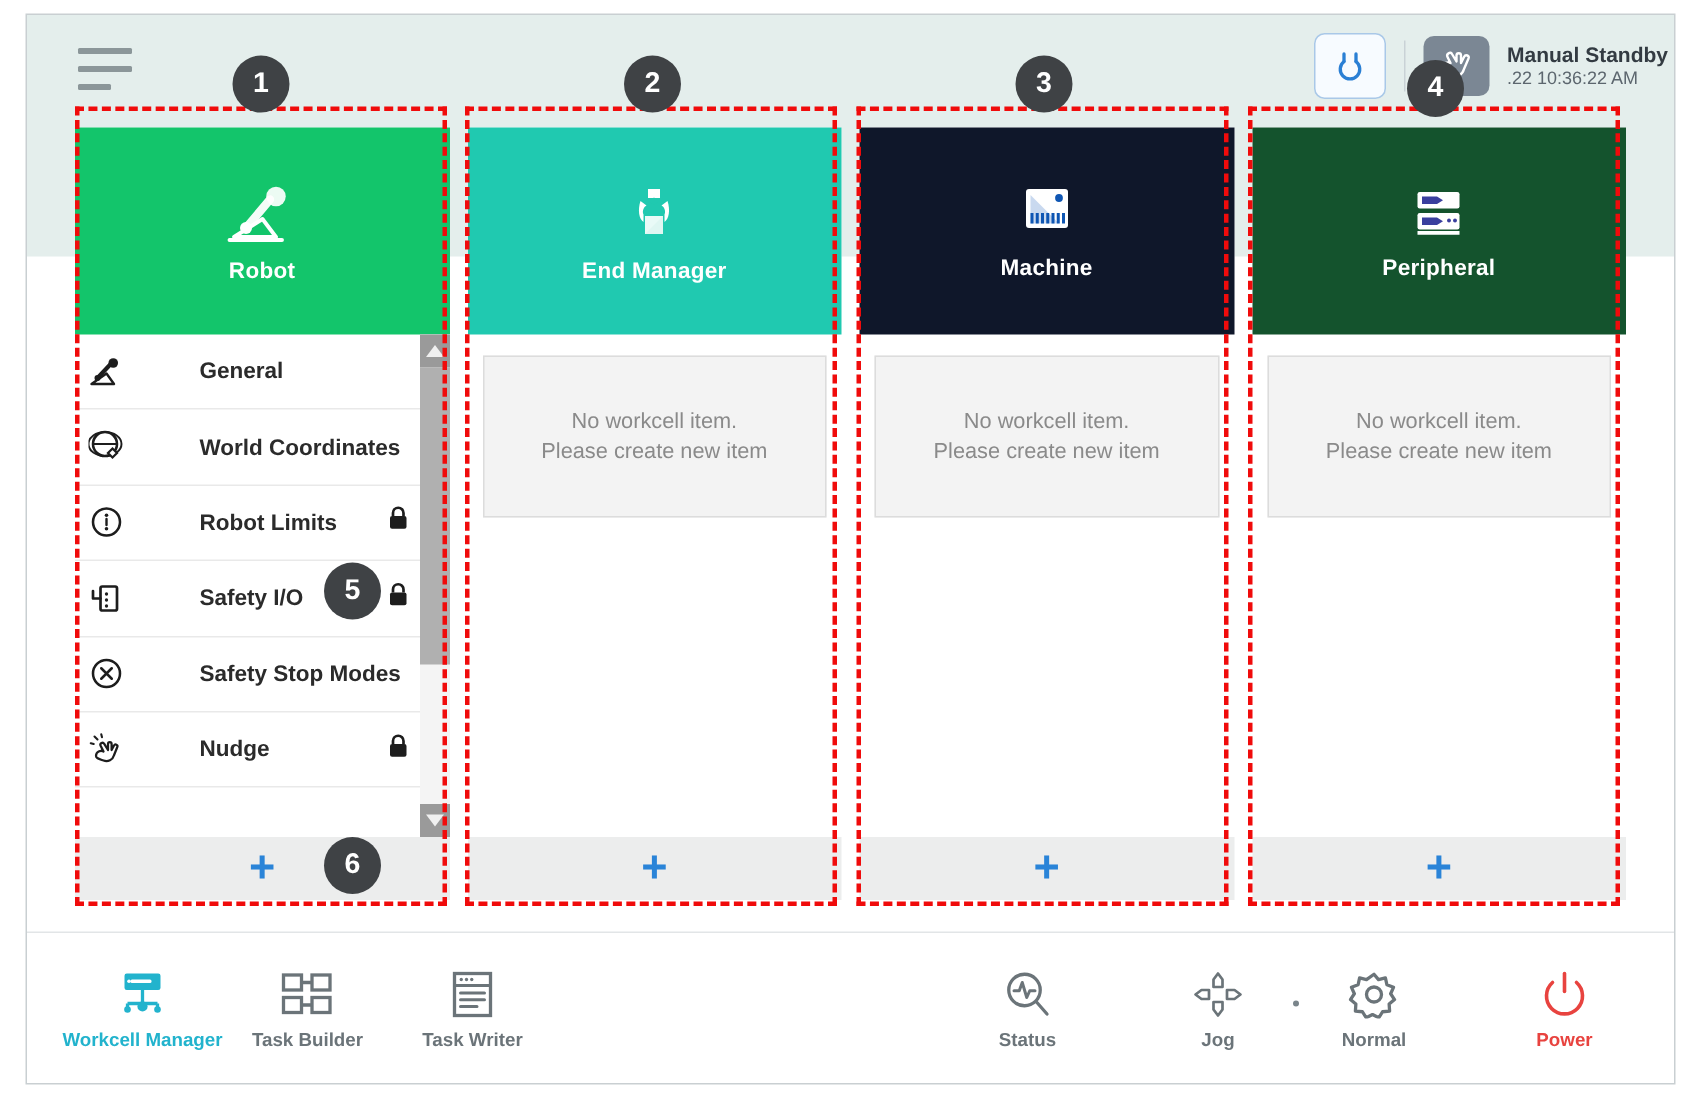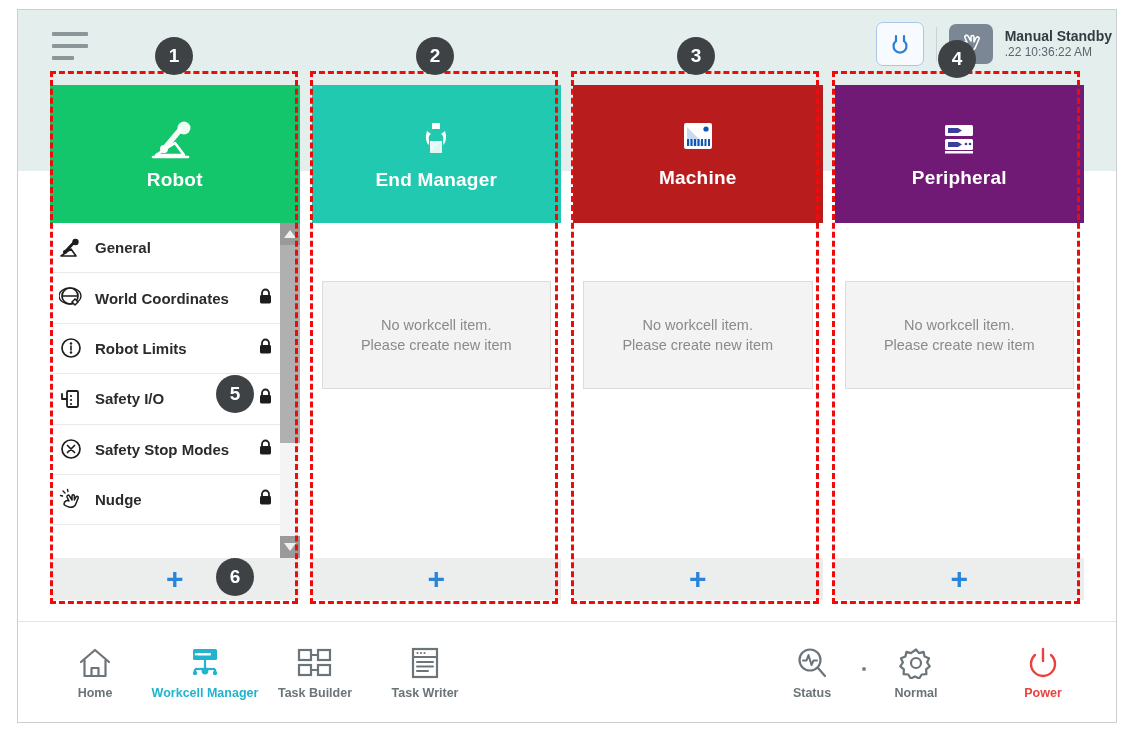--- a/index.html
+++ b/index.html
@@ -87,28 +87,27 @@
   }
   .card-head {
     height: 138px;
     display: flex; flex-direction: column;
     align-items: center; justify-content: center;
     gap: 8px;
     color: #ffffff;
     cursor: pointer;
   }
   .card-head .title {
-    font-size: 19px; font-weight: bold; letter-spacing: .2px;
+    font-size: 15px; font-weight: bold; letter-spacing: .2px;
   }
   .card-body {
     flex: 1 1 auto;
     padding: 14px 10px 0 10px;
     overflow: hidden;
     position: relative;
-    margin-top: 44px;
   }
   .empty-box {
     border: 1px solid #dcdcdc;
     background: #f3f3f3;
     height: 108px;
     display: flex; flex-direction: column;
     align-items: center; justify-content: center;
     gap: 4px;
     color: #8a8a8a;
     font-size: 14.5px;
@@ -137,21 +136,21 @@
   .list-item {
     height: 50.4px;
     display: flex; align-items: center;
     gap: 11px;
     padding: 0 6px 0 8px;
     border-bottom: 1px solid #e9e9e9;
     cursor: pointer;
   }
   .list-item .label {
     font-size: 15px; font-weight: bold; color: #2b2b2b;
-    white-space: nowrap; flex: 1 1 auto;
+    white-space: nowrap; flex: 1 1 auto; margin-left: 38px;
   }
   .li-icon { width: 26px; height: 26px; flex: 0 0 26px; display:flex; align-items:center; justify-content:center;}
   .lock { width: 16px; flex: 0 0 16px; }
 
   
   .scrollbar {
     width: 20px; flex: 0 0 20px;
     background: #f4f4f4;
     display: flex; flex-direction: column;
     position: relative;
@@ -398,21 +397,21 @@
           <div>No workcell item.</div>
           <div>Please create new item</div>
         </div>
       </div>
       <div class="card-foot">
         <span class="plus">+</span>
       </div>
     </div>
 
     <div class="column">
-      <div class="card-head" style="background:#b91c1c">
+      <div class="card-head" style="background:#0f172a">
         <svg width="44" height="40" viewBox="0 0 44 40">
           <rect x="8" y="4" width="28" height="26" rx="2" fill="#ffffff"></rect>
           <path d="M11 27 L11 8 L30 27 Z" fill="#c9d9ef"></path>
           <circle cx="30" cy="10" r="2.6" fill="#0f56b3"></circle>
           <g fill="#0f56b3">
             <rect x="11" y="20" width="2" height="7"></rect>
             <rect x="14.5" y="20" width="2" height="7"></rect>
             <rect x="18" y="20" width="2" height="7"></rect>
             <rect x="21.5" y="20" width="2" height="7"></rect>
             <rect x="25" y="20" width="2" height="7"></rect>
@@ -427,21 +426,21 @@
           <div>No workcell item.</div>
           <div>Please create new item</div>
         </div>
       </div>
       <div class="card-foot">
         <span class="plus">+</span>
       </div>
     </div>
 
     <div class="column">
-      <div class="card-head" style="background:#701a75">
+      <div class="card-head" style="background:#14532d">
         <svg width="46" height="40" viewBox="0 0 46 40">
           <rect x="9" y="6" width="28" height="11" rx="1.5" fill="#ffffff"></rect>
           <rect x="9" y="20" width="28" height="11" rx="1.5" fill="#ffffff"></rect>
           <path d="M12 9 h10 l4 2.5 l-4 2.5 h-10 Z" fill="#3a3f9e"></path>
           <path d="M12 23 h10 l4 2.5 l-4 2.5 h-10 Z" fill="#3a3f9e"></path>
           <circle cx="30" cy="25" r="1.3" fill="#3a3f9e"></circle>
           <circle cx="34" cy="25" r="1.3" fill="#3a3f9e"></circle>
           <rect x="9" y="32" width="28" height="2.5" fill="#ffffff"></rect>
         </svg>
         <div class="title">Peripheral</div>
@@ -456,30 +455,20 @@
         <span class="plus">+</span>
       </div>
     </div>
 
   </div>
 
   <div class="navsep"></div>
   <div class="bottomnav">
     <div class="nav-left">
 
-      <div class="nav-item">
-        <span class="nav-ico">
-          <svg width="34" height="32" viewBox="0 0 34 32">
-            <path d="M3 15 L17 3 L31 15" fill="none" stroke="#6b7479" stroke-width="2.2" stroke-linecap="round" stroke-linejoin="round"></path>
-            <path d="M6.5 13 V29 H27.5 V13" fill="none" stroke="#6b7479" stroke-width="2.2" stroke-linejoin="round"></path>
-            <path d="M13.5 29 V21 H20.5 V29" fill="none" stroke="#6b7479" stroke-width="2.2" stroke-linejoin="round"></path>
-          </svg>
-        </span>
-        <span class="nav-label">Home</span>
-      </div>
 
       <div class="nav-item active">
         <span class="nav-ico">
           <svg width="38" height="32" viewBox="0 0 38 32">
             <rect x="7" y="2" width="24" height="11" rx="1.5" fill="#22b3cd"></rect>
             <rect x="11" y="6" width="14" height="2.4" rx="1" fill="#ffffff"></rect>
             <circle cx="10" cy="7.2" r="1.2" fill="#ffffff"></circle>
             <path d="M19 13 V22" stroke="#22b3cd" stroke-width="2.2"></path>
             <path d="M9 22 H29" stroke="#22b3cd" stroke-width="2.2"></path>
             <path d="M9 22 V26 M29 22 V26" stroke="#22b3cd" stroke-width="2.2"></path>
@@ -526,20 +515,31 @@
         <span class="nav-ico">
           <svg width="34" height="32" viewBox="0 0 34 32">
             <circle cx="15" cy="13" r="10.5" fill="none" stroke="#6b7479" stroke-width="2.2"></circle>
             <path d="M23 21 L30 29" stroke="#6b7479" stroke-width="2.2" stroke-linecap="round"></path>
             <path d="M8 13.5 L11.5 13.5 L13.5 8 L16.5 18 L18.5 13.5 L22 13.5" fill="none" stroke="#6b7479" stroke-width="2" stroke-linejoin="round" stroke-linecap="round"></path>
           </svg>
         </span>
         <span class="nav-label">Status</span>
       </div>
 
+      <div class="nav-item">
+        <span class="nav-ico">
+          <svg width="34" height="32" viewBox="0 0 34 32">
+            <path d="M17 2 L20 6 V11 H14 V6 Z" fill="none" stroke="#6b7479" stroke-width="1.8" stroke-linejoin="round"></path>
+            <path d="M17 30 L20 26 V21 H14 V26 Z" fill="none" stroke="#6b7479" stroke-width="1.8" stroke-linejoin="round"></path>
+            <path d="M2 16 L6 13 H11 V19 H6 Z" fill="none" stroke="#6b7479" stroke-width="1.8" stroke-linejoin="round"></path>
+            <path d="M32 16 L28 13 H23 V19 H28 Z" fill="none" stroke="#6b7479" stroke-width="1.8" stroke-linejoin="round"></path>
+          </svg>
+        </span>
+        <span class="nav-label">Jog</span>
+      </div>
 
       <span class="nav-dot"></span>
 
       <div class="nav-item">
         <span class="nav-ico">
           <svg width="34" height="32" viewBox="0 0 34 32">
             <circle cx="17" cy="16" r="5" fill="none" stroke="#6b7479" stroke-width="2.2"></circle>
             <path d="M17 2.5 l3 3.6 l4.6 -1.2 l1 4.6 l4.4 1.7 l-1.9 4.3 l2.6 3.9 l-3.6 3 l0.3 4.7 l-4.7 0.4 l-2.5 4 l-4.2 -2.1 l-4.2 2.1 l-2.5 -4 l-4.7 -0.4 l0.3 -4.7 l-3.6 -3 l2.6 -3.9 l-1.9 -4.3 l4.4 -1.7 l1 -4.6 l4.6 1.2 Z" fill="none" stroke="#6b7479" stroke-width="2.2" stroke-linejoin="round"></path>
           </svg>
         </span>

